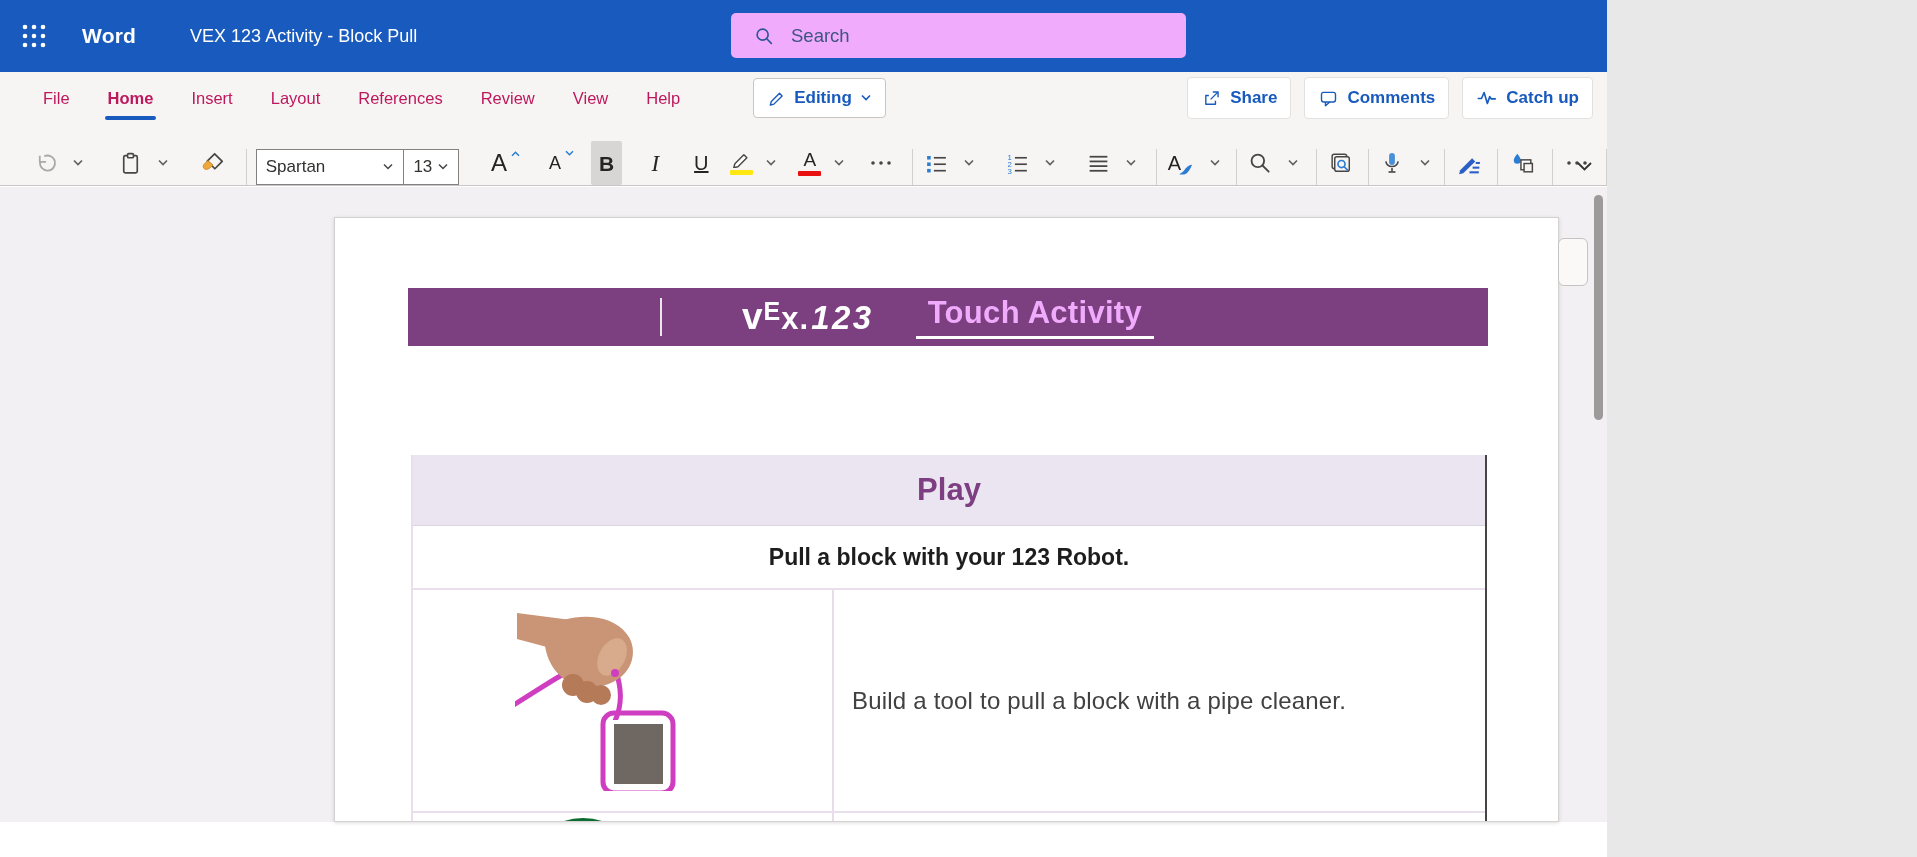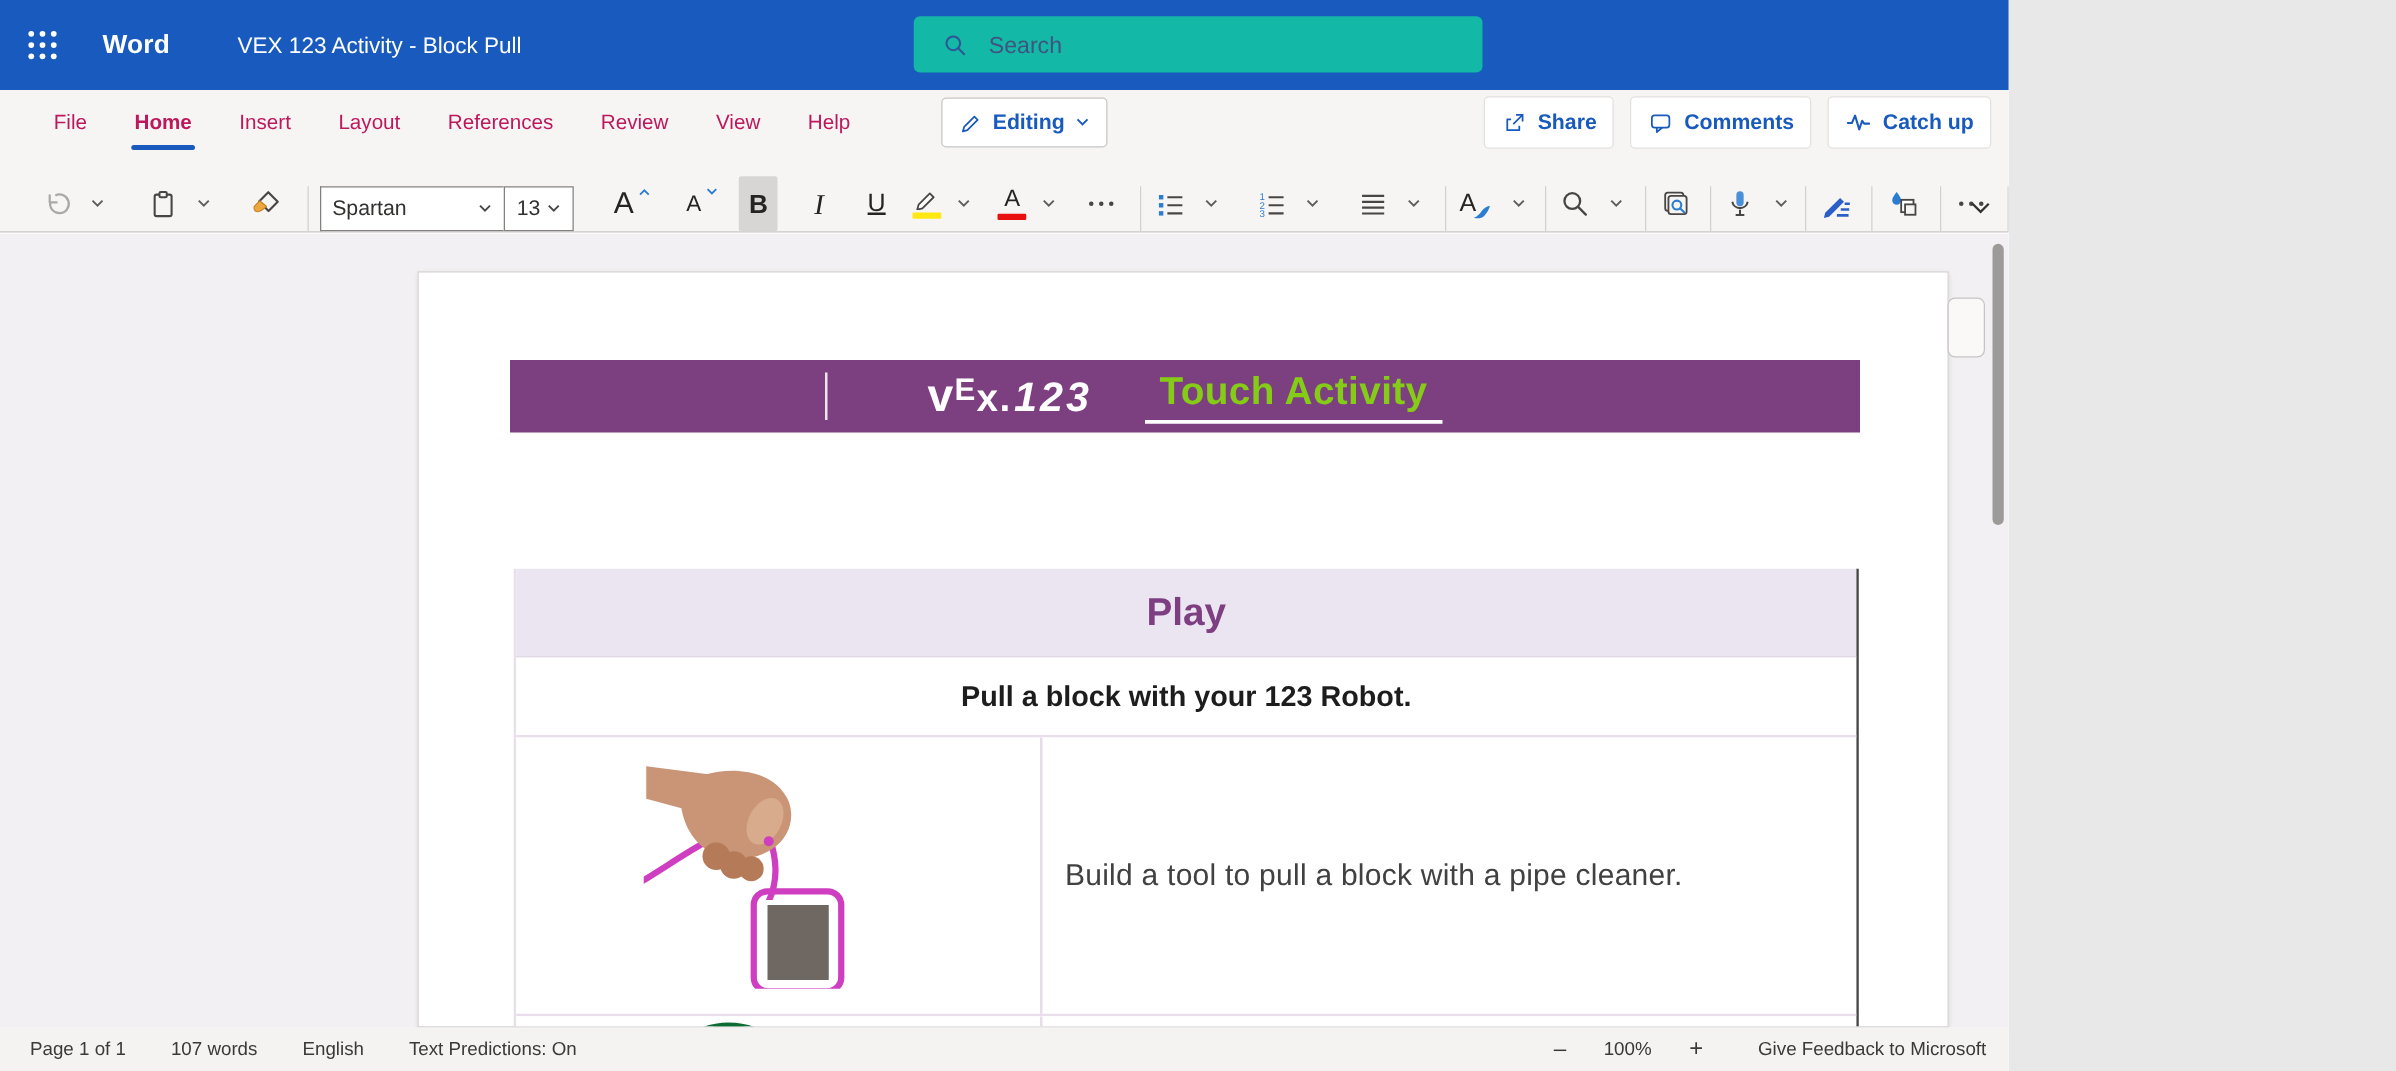--- a/index.html
+++ b/index.html
@@ -3,21 +3,21 @@
 <meta charset="utf-8">
 <style>
   html,body{margin:0;padding:0;background:#e8e8e8;}
   .stage{position:relative;width:1607px;height:857px;overflow:hidden;background:#fff;
          font-family:"Liberation Sans",sans-serif;-webkit-font-smoothing:antialiased;}
   
   .topbar{position:absolute;left:0;top:0;width:100%;height:72px;background:#185abd;display:flex;align-items:center;}
   .waffle{width:40px;height:40px;margin-left:14px;display:flex;align-items:center;justify-content:center;cursor:pointer;}
   .appname{color:#fff;font-size:21px;font-weight:700;margin-left:28px;letter-spacing:.2px;}
   .doctitle{color:#fff;font-size:18px;margin-left:54px;}
-  .searchbox{position:absolute;left:731px;top:13px;width:455px;height:45px;background:#14b8a6;border-radius:5px;
+  .searchbox{position:absolute;left:731px;top:13px;width:455px;height:45px;background:#f0abfc;border-radius:5px;
              display:flex;align-items:center;padding-left:22px;box-sizing:border-box;}
   .searchbox input{background:transparent;border:none;outline:none;font-size:18.5px;color:#243f6e;margin-left:14px;width:340px;
                    font-family:"Liberation Sans",sans-serif;}
   .searchbox input::placeholder{color:#3f5480;opacity:1;}
   
   .menubar{position:absolute;left:0;top:72px;width:100%;height:52px;background:#f6f5f3;display:flex;align-items:center;padding-left:24px;box-sizing:border-box;}
   .mitem{height:100%;display:flex;align-items:center;padding:0 19px;font-size:16.5px;color:#be185d;position:relative;cursor:pointer;}
   .mitem.active{font-weight:700;}
   .mitem.active::after{content:"";position:absolute;left:16px;right:16px;bottom:4px;height:4px;background:#185abd;border-radius:2px;}
   .editbtn{margin-left:54px;height:38px;background:#fff;border:1px solid #c8c6c4;border-radius:4px;display:flex;align-items:center;
@@ -51,21 +51,21 @@
   .page{position:absolute;left:334px;top:30px;width:1225px;height:605px;background:#fff;border:1px solid #d4d2d0;
         box-shadow:0 1px 4px rgba(0,0,0,.14);box-sizing:border-box;overflow:hidden;}
   .banner{position:absolute;left:73px;top:70px;width:1080px;height:58px;background:#7c3f80;display:flex;align-items:center;justify-content:center;gap:42px;}
   .banner-cursor{position:absolute;left:252px;top:10px;width:2px;height:38px;background:#f3eef3;opacity:.95;}
   .vexlogo{color:#fff;font-weight:800;display:flex;align-items:baseline;letter-spacing:1px;}
   .vx1{font-size:37px;}
   .vx2{font-size:25px;position:relative;top:-9px;}
   .vx3{font-size:31px;}
   .vx4{font-size:31px;}
   .vx5{font-size:33px;font-style:italic;letter-spacing:2.5px;margin-left:2px;}
-  .bannertitle{color:#84cc16;font-size:31px;font-weight:700;border-bottom:3px solid #fff;padding:0 12px 5px;letter-spacing:.3px;}
+  .bannertitle{color:#f0abfc;font-size:31px;font-weight:700;border-bottom:3px solid #fff;padding:0 12px 5px;letter-spacing:.3px;}
   .pgtitle{position:absolute;left:0;right:0;top:146px;text-align:center;font-size:43px;font-weight:700;color:#7d3f82;letter-spacing:.5px;}
   .dtable{position:absolute;left:76px;top:213px;width:1076px;border-left:2px solid #e9dfec;border-right:2px solid #454545;box-sizing:border-box;margin-top:24px;}
   .row-play{height:70px;background:#ebe5f1;display:flex;align-items:center;justify-content:center;
             font-size:31px;font-weight:700;color:#7d3f82;border-bottom:1px solid #ddd4e1;}
   .row-pull{height:62px;background:#fff;display:flex;align-items:center;justify-content:center;
             font-size:23px;font-weight:700;color:#1d1d1d;border-bottom:2px solid #e9dfec;}
   .row-image{height:221px;background:#fff;display:flex;border-bottom:2px solid #e9dfec;}
   .cell-img{width:421px;border-right:2px solid #e6dde9;display:flex;align-items:center;justify-content:center;box-sizing:border-box;}
   .cell-text{flex:1;display:flex;align-items:center;padding-left:18px;font-size:24px;color:#414141;letter-spacing:.2px;}
   .row-partial{height:34px;display:flex;overflow:hidden;background:#fff;}
@@ -482,27 +482,14 @@
         </div>
       </div>
 
     </div>
 
     <div class="comment-tab"></div>
   </div>
 
   <div class="vscroll"></div>
 
-  <div class="statusbar">
-    <span class="clicky">Page 1 of 1</span>
-    <span class="clicky">107 words</span>
-    <span class="clicky">English</span>
-    <span class="clicky">Text Predictions: On</span>
-    <span class="grow-sp"></span>
-    <span class="zctl">
-      <span class="clicky" style="font-size:18px;">–</span>
-      <span class="clicky">100%</span>
-      <span class="clicky" style="font-size:19px;">+</span>
-      <span class="clicky" style="margin-left:14px;">Give Feedback to Microsoft</span>
-    </span>
-  </div>
 
 </div>
 
 </body></html>

